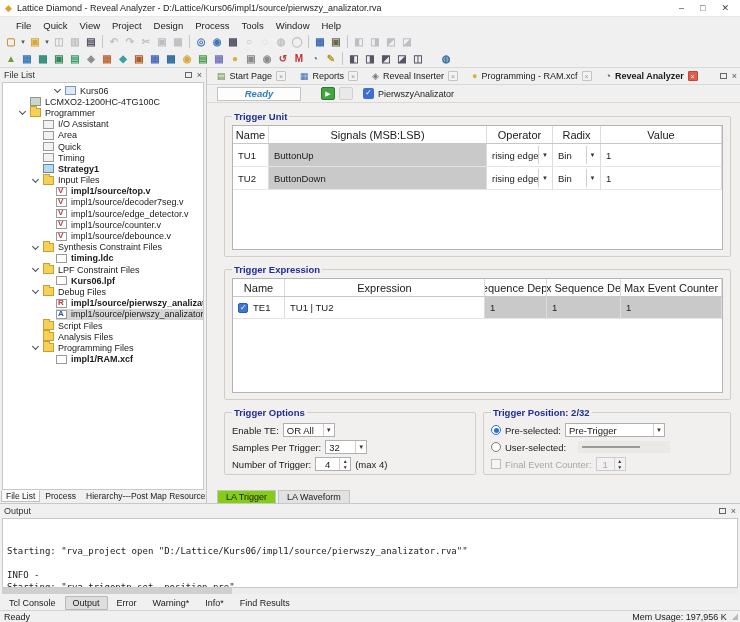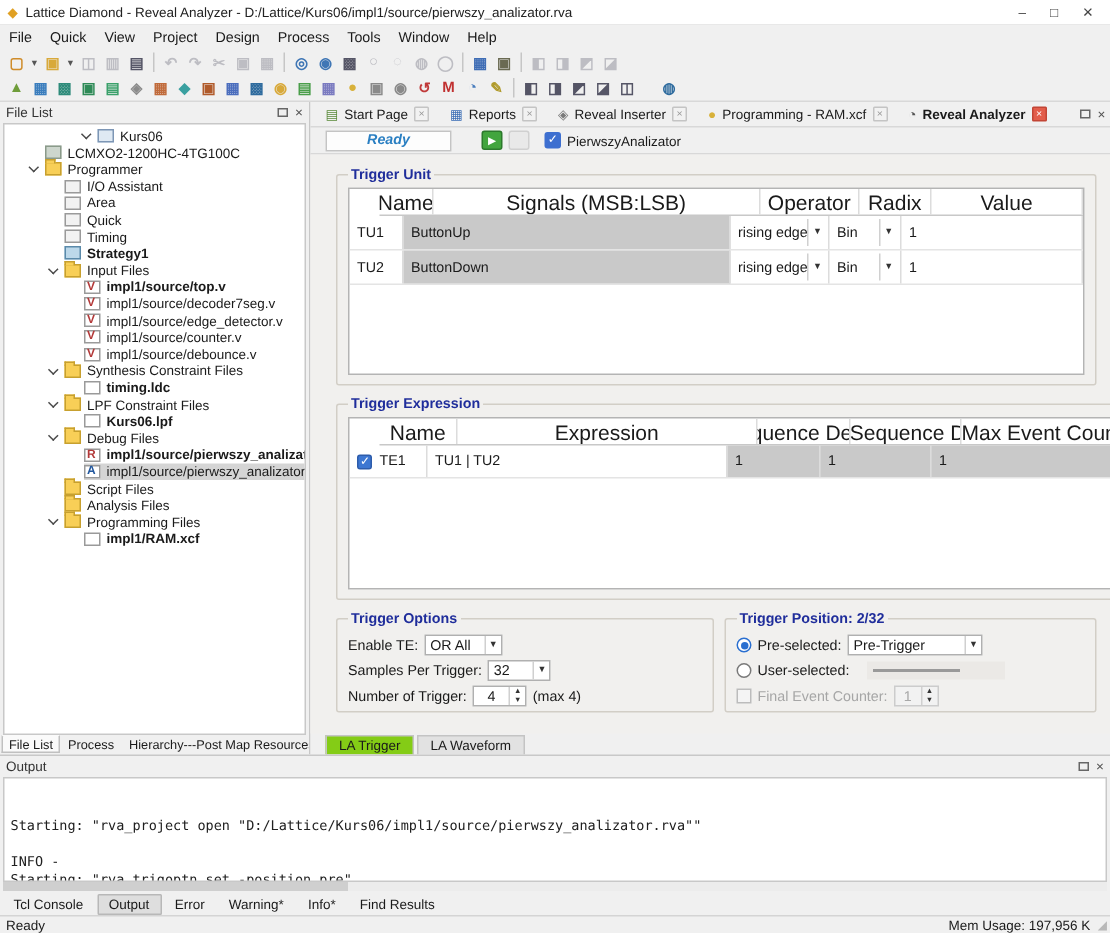--- a/index.html
+++ b/index.html
@@ -8,21 +8,21 @@
   .window{width:740px;height:622px;display:flex;flex-direction:column;background:#f0f0f0;}
 
   
   .titlebar{height:17px;background:#ffffff;display:flex;align-items:center;padding:0 5px;gap:5px;border-bottom:1px solid #e8e8e8;flex:none;}
   .app-logo{color:#e0a023;font-size:9px;}
   .title-text{font-size:9px;color:#222;flex:1;white-space:nowrap;overflow:hidden;}
   .win-controls{display:flex;gap:16px;padding-right:6px;color:#444;font-size:9px;}
   .win-controls span{cursor:default;}
 
   
-  .menubar{height:16px;display:flex;align-items:center;padding-left:0;flex:none;background:#f0f0f0;}
+  .menubar{height:16px;display:flex;align-items:center;padding-left:10px;flex:none;background:#f0f0f0;}
   .menu-item{padding:1px 6px;font-size:9.5px;}
 
   
   .toolbar{height:17px;display:flex;align-items:center;padding-left:3px;flex:none;background:#f0f0f0;}
   .toolbar.row2{height:18px;border-bottom:1px solid #d8d8d8;}
   .tbtn{width:16px;height:15px;display:flex;align-items:center;justify-content:center;font-size:10px;font-weight:bold;flex:none;}
   .tbtn.arrow{width:8px;font-size:7px;font-weight:normal;}
   .tbtn.dim{opacity:.32;}
   .tbtn.sep{width:1px;height:13px;background:#c6c6c6;margin:0 3px;}
   .tbtn.gap{width:12px;background:transparent;}
@@ -79,38 +79,38 @@
   .content{flex:1;background:#f1f0ee;padding:8px 9px 0 17px;overflow:hidden;min-height:0;}
   fieldset.fs{border:1px solid #d2cec6;border-radius:2px;padding:3px 7px 6px 7px;margin-bottom:7px;}
   legend{color:#1f2d9b;font-size:9.5px;font-weight:bold;padding:0 2px;}
   .fs-tu{height:146px;}
   .fs-te{height:136px;}
   .bottom-panels{display:flex;gap:7px;}
   .fs-opts{width:252px;height:68px;flex:none;margin-bottom:0;}
   .fs-pos{flex:1;height:68px;margin-bottom:0;}
 
   .table{background:#fff;border:1px solid #b4b4b4;height:100%;display:flex;flex-direction:column;overflow:hidden;}
-  .thead{display:flex;height:18px;flex:none;border-bottom:1px solid #c8c8c8;font-size:14px;margin-left:20px;}
+  .thead{display:flex;height:18px;flex:none;border-bottom:1px solid #c8c8c8;font-size:11px;}
   .thead>span{display:flex;align-items:center;justify-content:center;border-right:1px solid #dcdcdc;height:100%;overflow:hidden;white-space:nowrap;}
   .trow{display:flex;height:23px;flex:none;align-items:stretch;border-bottom:1px solid #e4e4e4;font-size:9.5px;}
   .cell{display:flex;align-items:center;padding:0 5px;border-right:1px solid #dcdcdc;overflow:hidden;white-space:nowrap;}
   .cell.gray{background:#c9c9c9;}
   .c1{width:36px;}.c2{width:218px;}.c3{width:66px;padding:2px 2px;}.c4{width:48px;padding:2px 2px;}.c5{flex:1;}
   .e1{width:52px;}.e2{width:200px;}.e3{width:62px;}.e4{width:74px;}.e5{flex:1;}
   .dd{flex:1;display:flex;align-items:center;height:100%;background:#fff;font-size:9.5px;}
   .dd .ddtext{flex:1;padding-left:3px;}
   .dd .ddarrow{width:12px;height:100%;display:flex;align-items:center;justify-content:center;border-left:1px solid #d0d0d0;font-size:6px;color:#333;}
   .cbx{width:10px;height:10px;background:#3d77d2;border:1px solid #2d5cab;border-radius:2px;color:#fff;margin-right:5px;flex:none;position:relative;}
   .cbx::after{content:"✓";position:absolute;top:-1px;left:1px;font-size:8px;}
 
   .opt-row{display:flex;align-items:center;height:16px;gap:4px;font-size:9.5px;margin-top:1px;}
   .select{background:#fff;border:1px solid #b0b0b0;height:14px;display:inline-flex;align-items:center;}
   .select .stext{flex:1;padding:0 3px;}
   .select .sarrow{width:11px;height:100%;display:flex;align-items:center;justify-content:center;border-left:1px solid #d0d0d0;font-size:6px;color:#333;}
-  .w-orall{width:52px;}.w-samples{width:42px;}.w-pretrig{width:90px;}
+  .w-orall{width:52px;}.w-samples{width:42px;}.w-pretrig{width:100px;}
   .spin{background:#fff;border:1px solid #b0b0b0;height:14px;width:36px;display:inline-flex;}
   .spin .num{flex:1;display:flex;align-items:center;justify-content:center;}
   .spin .arrows{width:11px;border-left:1px solid #d0d0d0;display:flex;flex-direction:column;}
   .spin .arrows span{flex:1;font-size:5px;line-height:5px;display:flex;align-items:center;justify-content:center;color:#333;}
   .spin.disabled{background:#f2f2f2;color:#a8a8a8;border-color:#cccccc;}
   .radio{width:10px;height:10px;border:1px solid #7a7a7a;border-radius:50%;background:#fff;display:inline-flex;align-items:center;justify-content:center;flex:none;}
   .radio.checked{border-color:#2a6fd0;}
   .radio.checked::after{content:"";width:5px;height:5px;border-radius:50%;background:#2a6fd0;}
   .cb{width:10px;height:10px;border:1px solid #bcbcbc;background:#f4f4f4;flex:none;}
   .disabled-text{color:#a6a6a6;}

